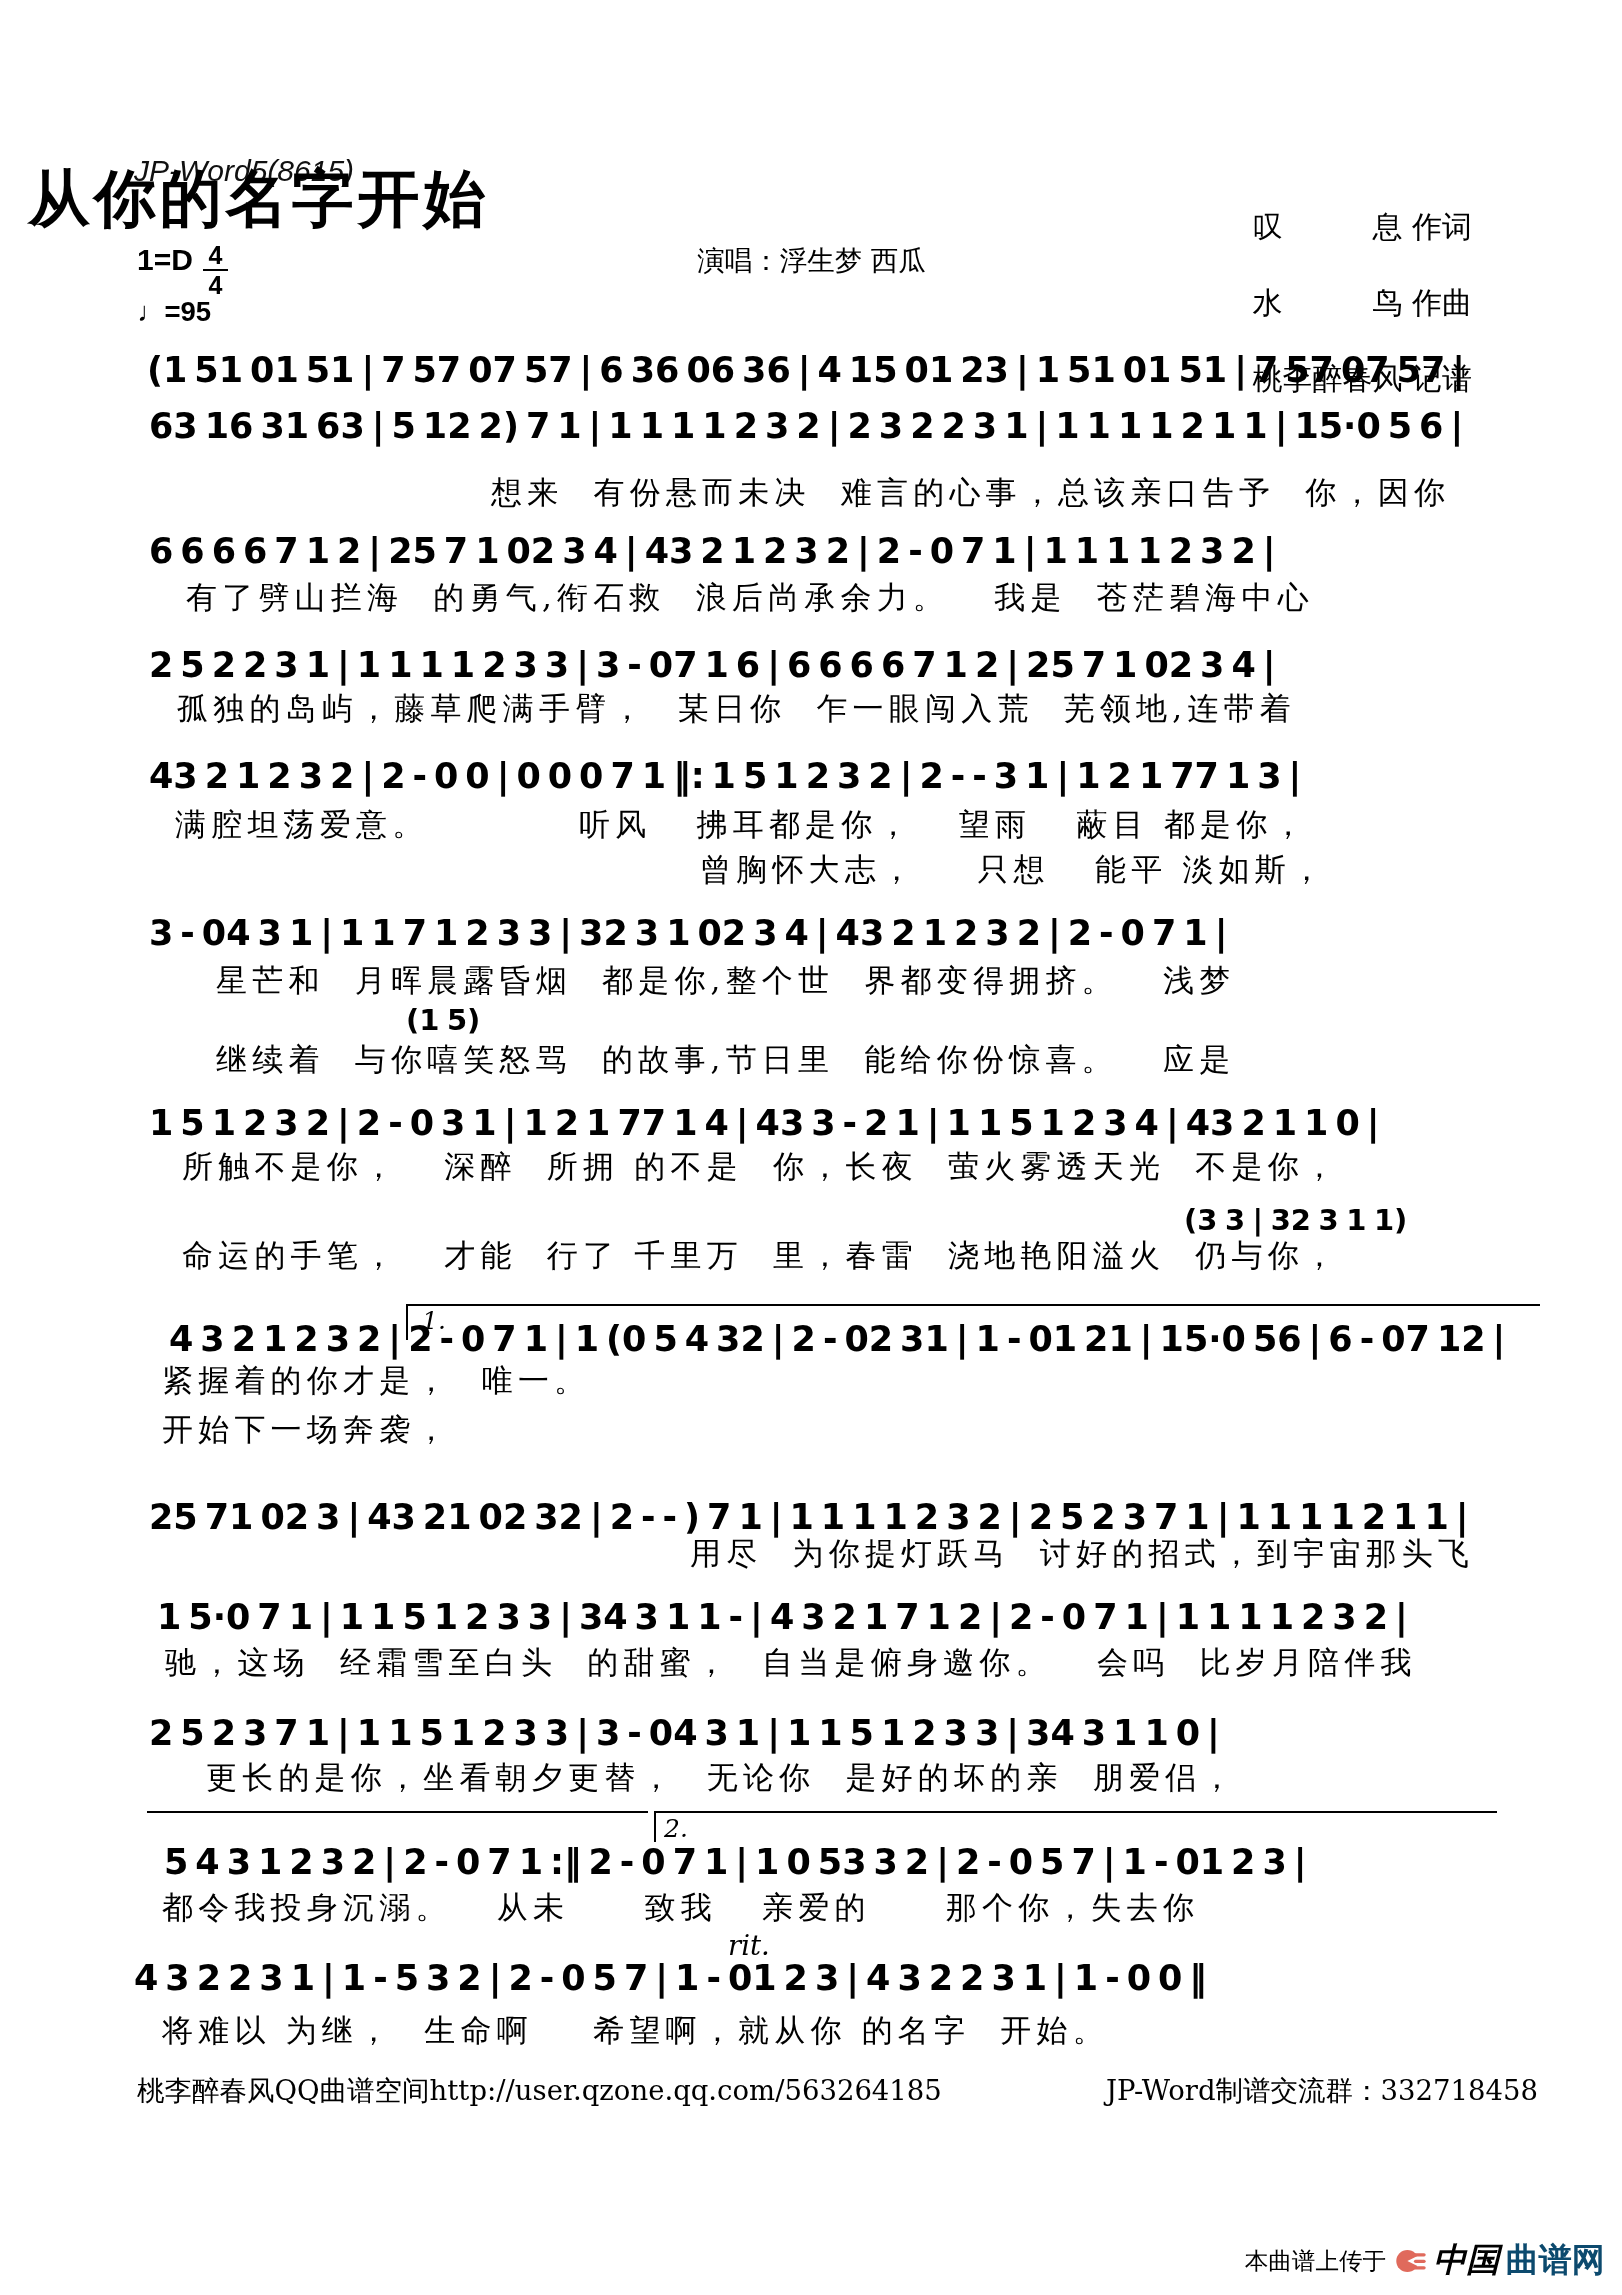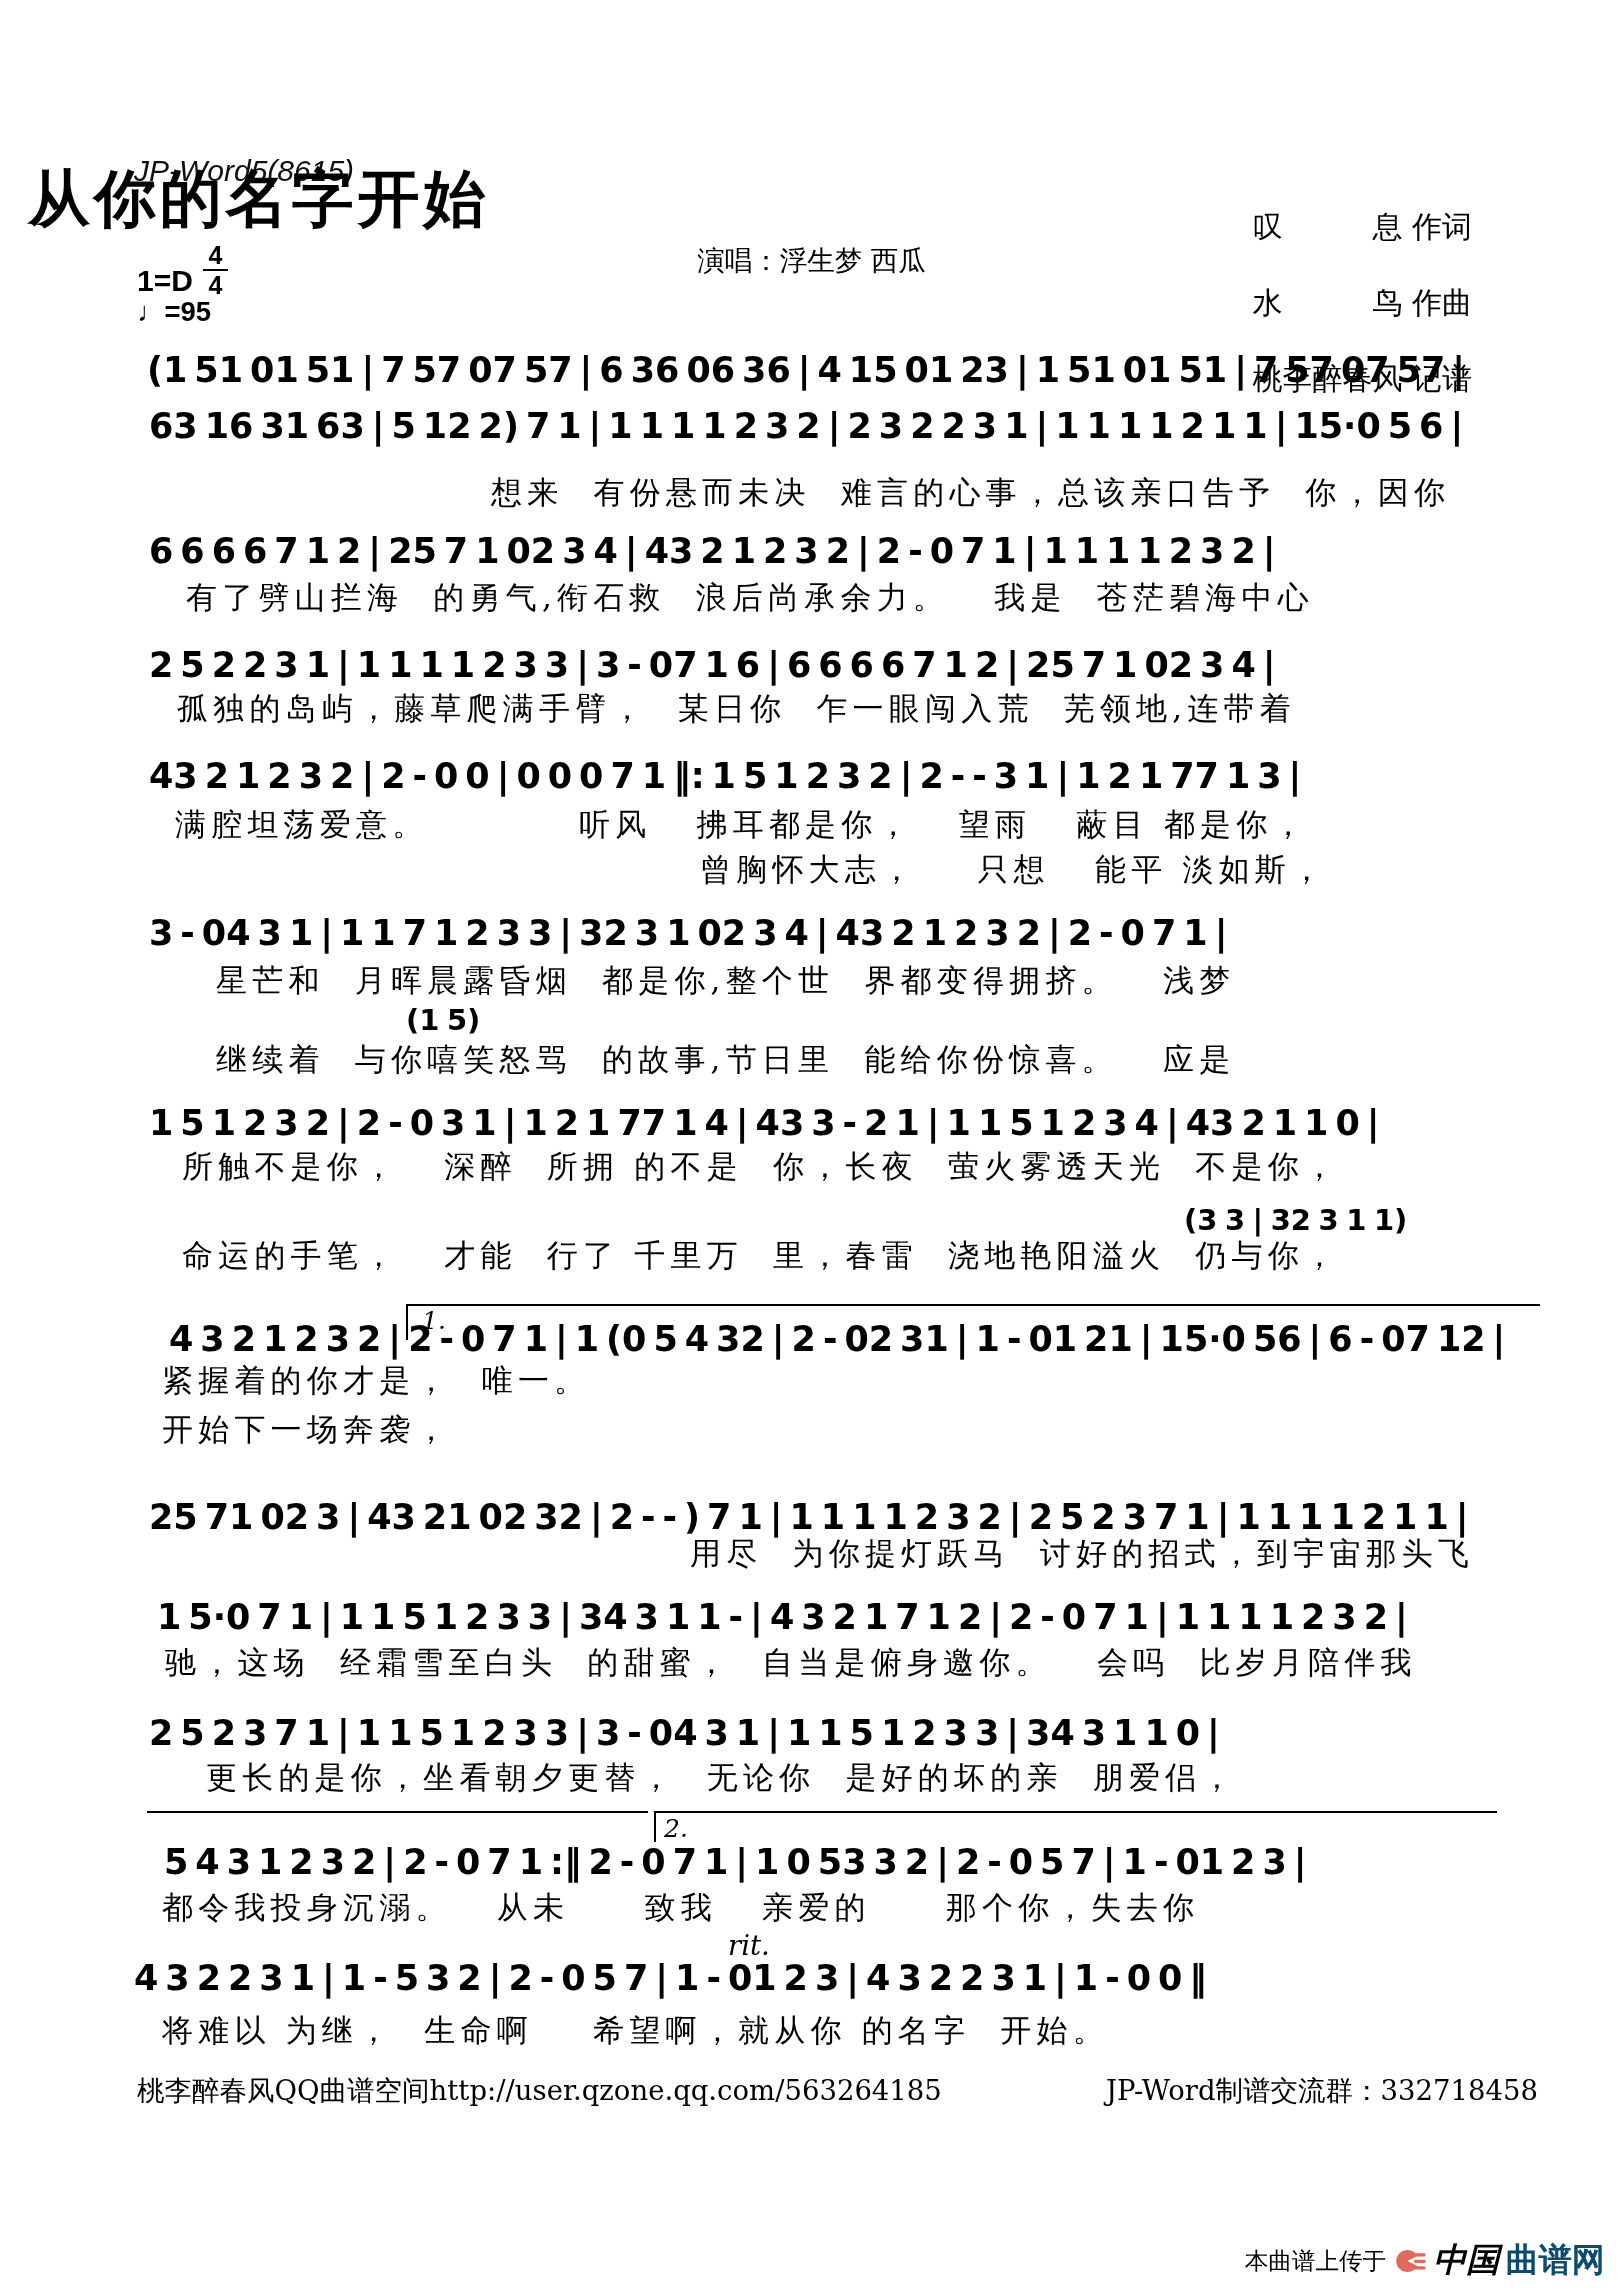--- a/index.html
+++ b/index.html
@@ -6,21 +6,21 @@
   body{
     width:1623px;height:2295px;background:#ffffff;position:relative;
     font-family:"Liberation Sans",sans-serif;color:#000;overflow:hidden;
   }
   .abs{position:absolute;}
   
   .generator{font-style:italic;font-size:30px;color:#111;}
   .title{width:100%;text-align:left;font-size:62px;font-weight:bold;letter-spacing:3.9px;font-family:"DejaVu Serif",serif;padding-left:28px;}
   .subtitle{width:100%;text-align:center;font-size:27.5px;font-family:"DejaVu Serif",serif;}
   .credits{text-align:right;font-size:30px;line-height:38px;font-family:"DejaVu Serif",serif;white-space:pre;}
-  .keysig{font-size:30px;font-weight:bold;display:flex;align-items:flex-end;}
+  .keysig{font-size:30px;font-weight:bold;display:flex;align-items:flex-start;}
   .meter{display:inline-flex;flex-direction:column;align-items:center;margin-left:10.5px;line-height:1;}
   .meter .mt{border-bottom:2.6px solid #000;padding:0 5.2px 1.3px;font-size:25px;font-weight:bold;}
   .meter .mb{padding:1.3px 5.2px 0;font-size:25px;font-weight:bold;}
   .tempo{font-size:27.5px;font-weight:bold;}
   
   .nline{font-size:35px;font-weight:bold;white-space:pre;word-spacing:-5.2px;letter-spacing:0;font-family:"DejaVu Sans",sans-serif;}
   .nsmall{font-size:29px;font-weight:bold;white-space:pre;word-spacing:-2.6px;font-family:"DejaVu Sans",sans-serif;}
   .lyric{font-size:31px;letter-spacing:5.2px;white-space:pre;font-family:"DejaVu Serif",serif;}
   .volta-label{font-style:italic;font-size:25px;font-family:"DejaVu Serif",serif;}
   .volta1{border-top:2.6px solid #000;border-left:2.6px solid #000;height:34px;}

